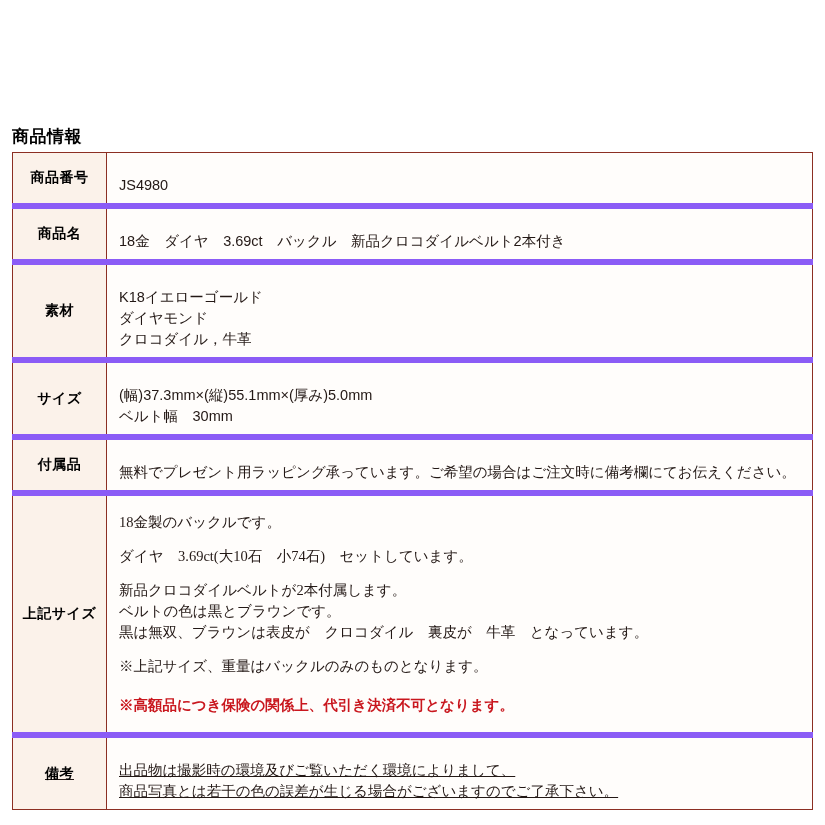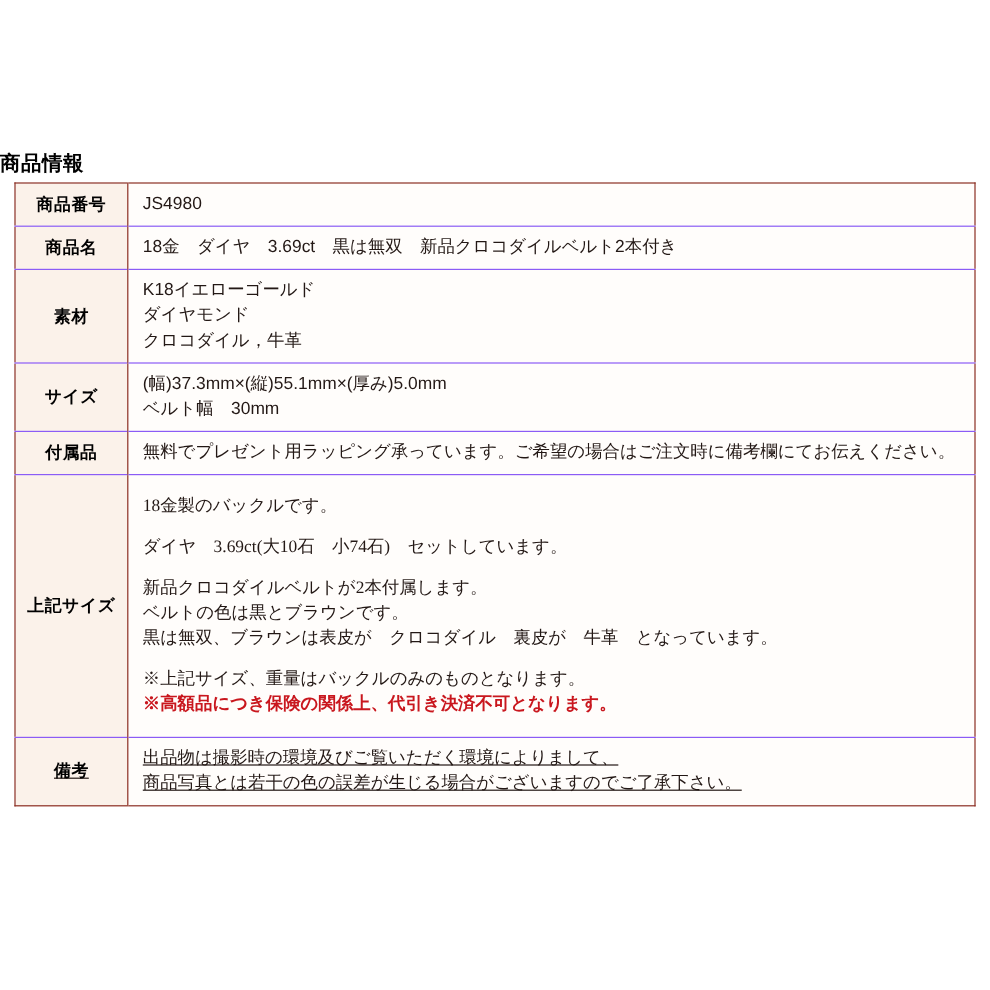--- a/index.html
+++ b/index.html
@@ -17,21 +17,21 @@
 
   .page {
     position: relative;
     width: 825px;
     height: 825px;
     box-sizing: border-box;
   }
 
   .page-title {
     position: absolute;
-    left: 0;
+    left: 12px;
     top: 128px;
     font-size: 17px;
     font-weight: bold;
     letter-spacing: 0.5px;
     color: #000000;
     line-height: 1.1;
   }
 
   .info-table {
     position: absolute;
@@ -46,21 +46,21 @@
   .info-table tr {
     border-bottom: 1px solid #8c2f23;
   }
   .info-table tr:last-child {
     border-bottom: none;
     text-decoration: underline;
   }
 
   .info-table th,
   .info-table td {
-    border-top: 1px solid #8b5cf6;
+    border-top: 6px solid #8b5cf6;
     padding: 0;
     vertical-align: middle;
   }
   .info-table tr:first-child th,
   .info-table tr:first-child td {
     border-top: none;
   }
 
   th.label-cell {
     width: 94px;
@@ -70,21 +70,21 @@
     font-size: 14px;
     font-weight: bold;
     color: #000000;
     letter-spacing: 0.5px;
     padding: 6px 4px;
     box-sizing: border-box;
   }
 
   td.value-cell {
     background: #fffdfb;
-    padding: 7px 0 7px 12px;
+    padding: 22px 0 7px 12px;
     font-size: 14.5px;
     line-height: 1.45;
     color: #231815;
     box-sizing: border-box;
   }
 
   .line {
     display: block;
     white-space: pre;
   }
@@ -92,20 +92,21 @@
   .spacer {
     display: block;
     height: 13px;
   }
 
   .warn-red {
     display: block;
     white-space: pre;
     color: #c9171e;
     font-weight: bold;
+    margin-top: 18px;
   }
 
   td.comment-cell {
     padding-top: 16px;
     padding-bottom: 16px;
     font-family: Liberation Serif, serif;
   }
 </style>
 </head>
 <body>
@@ -120,21 +121,21 @@
       <tr>
         <th class="label-cell">商品番号</th>
         <td class="value-cell">
           <span class="line">JS4980</span>
         </td>
       </tr>
 
       <tr>
         <th class="label-cell">商品名</th>
         <td class="value-cell">
-          <span class="line">18金　ダイヤ　3.69ct　黒は無双　新品クロコダイルベルト2本付き</span>
+          <span class="line">18金　ダイヤ　3.69ct　バックル　新品クロコダイルベルト2本付き</span>
         </td>
       </tr>
 
       <tr>
         <th class="label-cell">素材</th>
         <td class="value-cell">
           <span class="line">K18イエローゴールド</span>
           <span class="line">ダイヤモンド</span>
           <span class="line">クロコダイル，牛革</span>
         </td>

